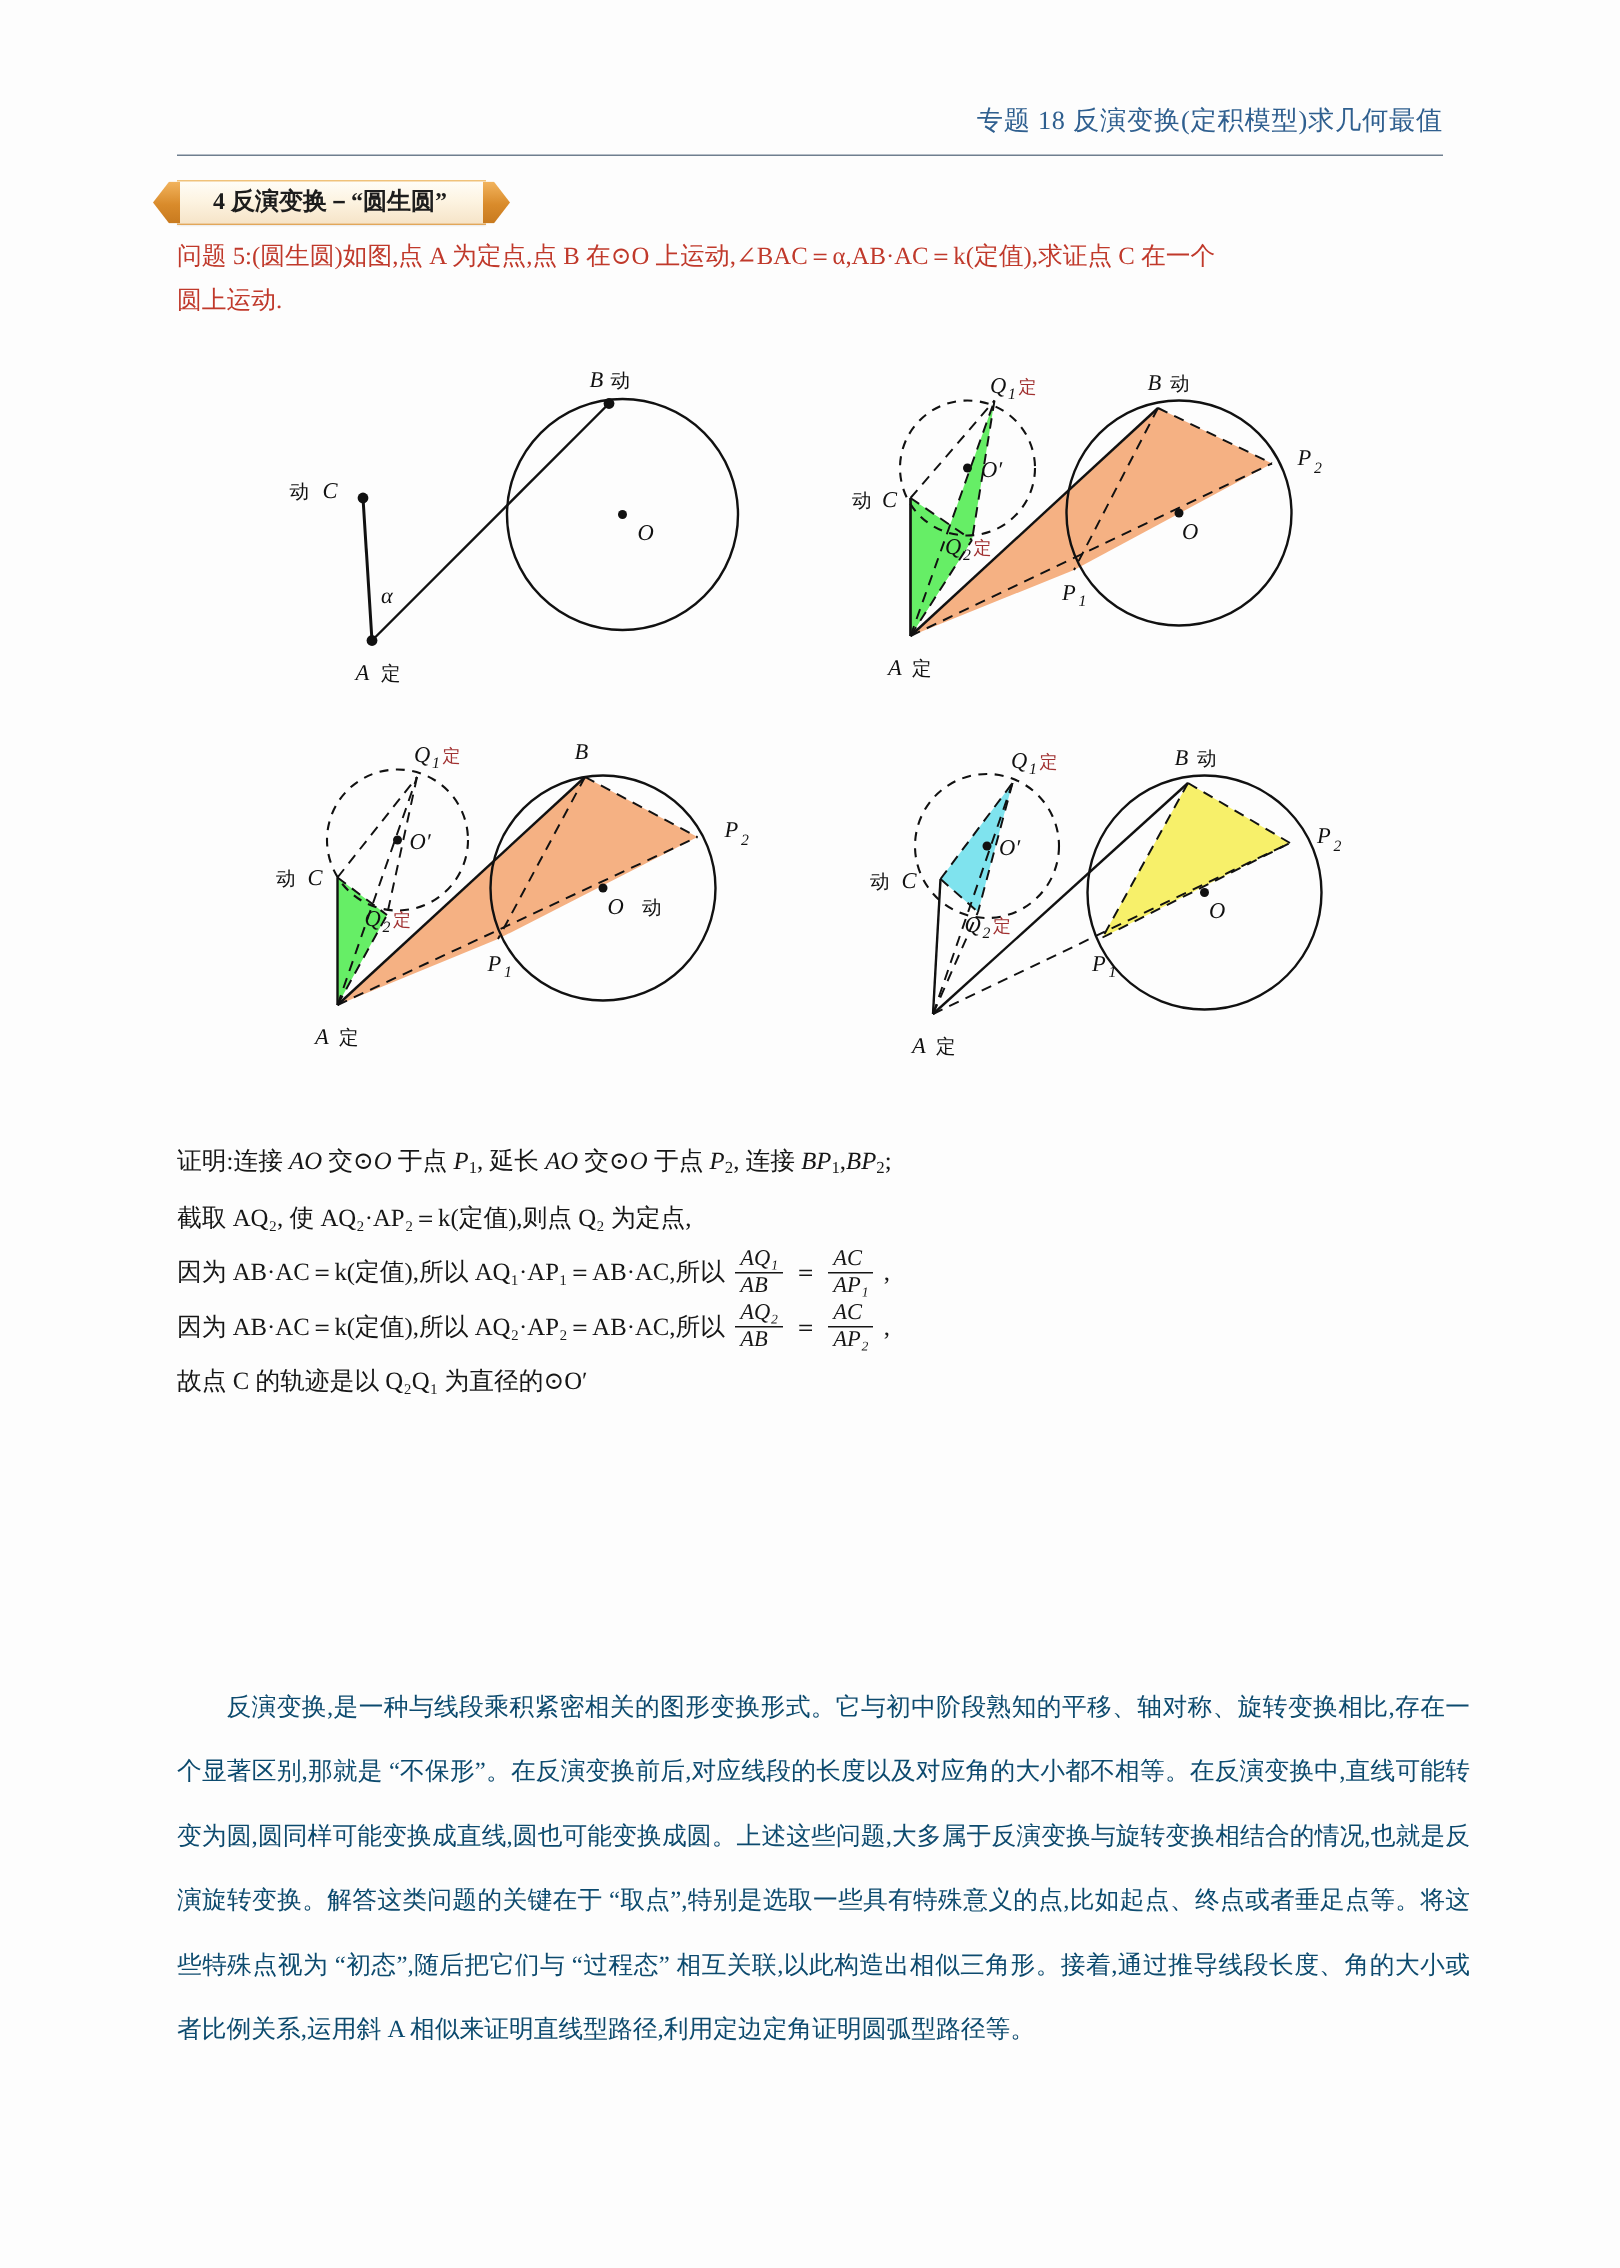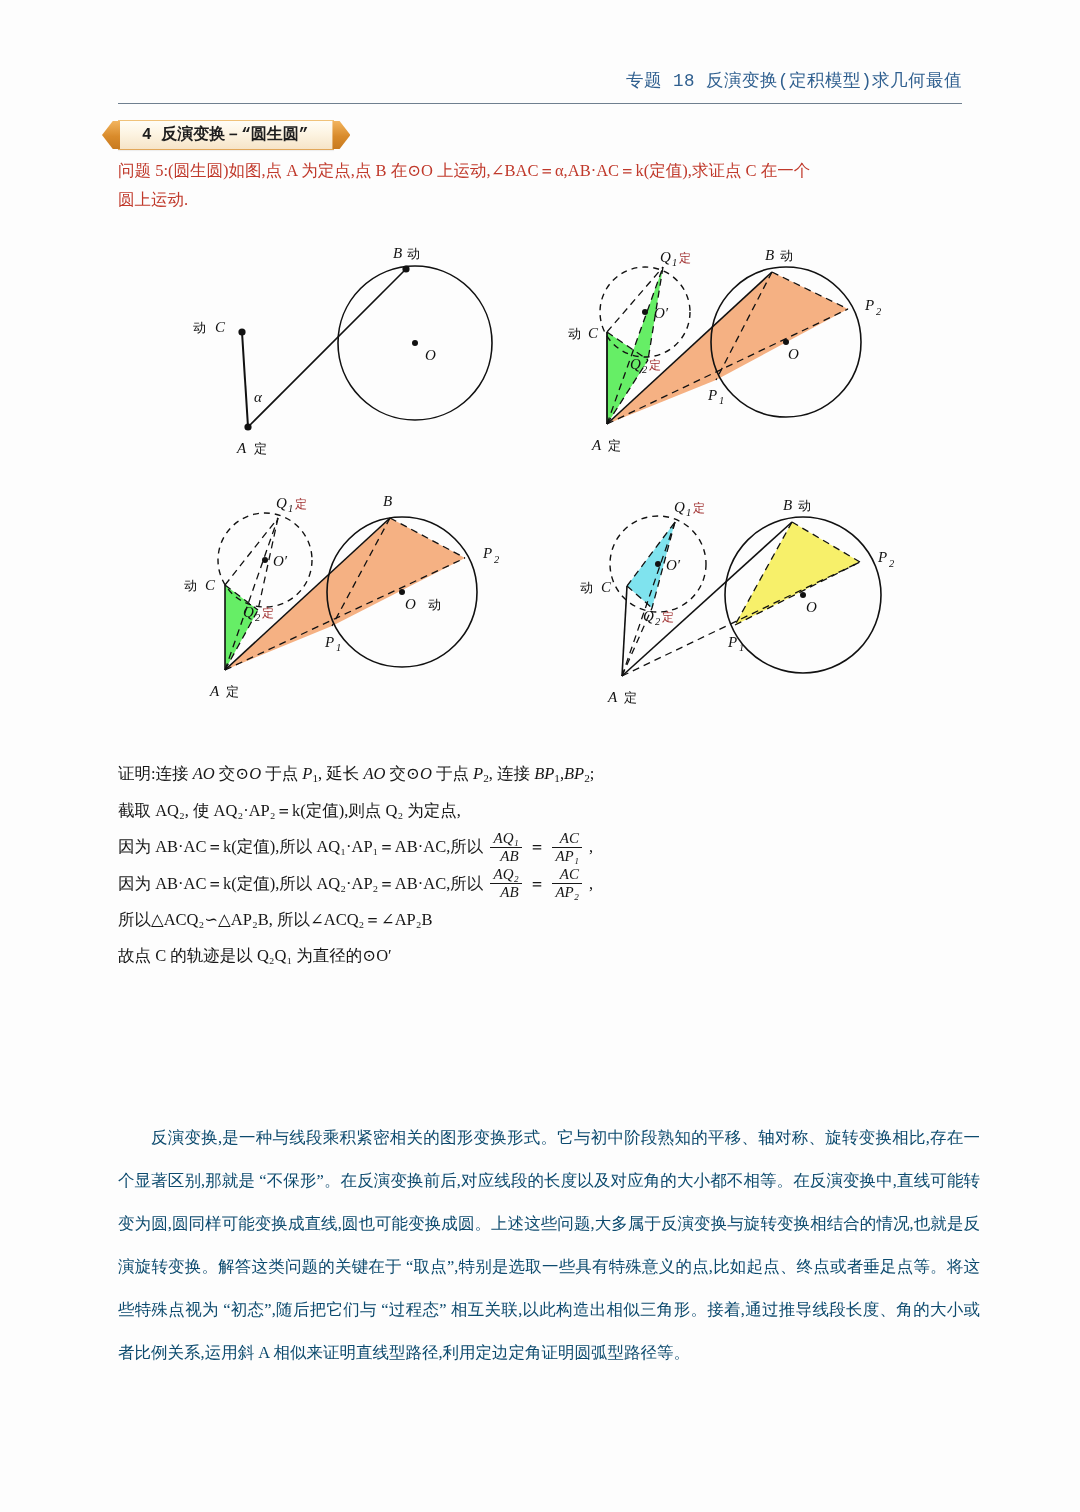--- a/index.html
+++ b/index.html
@@ -23,42 +23,41 @@
 
   
   .page-header {
     position: absolute;
     left: 118px;
     top: 68px;
     width: 844px;
     text-align: right;
   }
   .page-header .hdr-text {
-    font-family: Liberation Mono, monospace;
+    font-family: Liberation Serif, serif;
     font-size: 17.5px;
     color: #2f5f8f;
     letter-spacing: 0.5px;
     white-space: nowrap;
   }
   .header-rule {
     position: absolute;
     left: 118px;
     top: 103px;
     width: 844px;
     height: 1px;
     background: #6f7f8f;
   }
 
   
   .banner-wrap {
     position: absolute;
     left: 118px;
     top: 120px;
     height: 28px;
-    font-family: Liberation Mono, monospace;
   }
   .banner {
     position: relative;
     display: inline-block;
     height: 28px;
     line-height: 28px;
     padding: 0 26px 0 24px;
     background: linear-gradient(180deg,#fffdf7 0%,#fdf4e2 45%,#f6e4c8 100%);
     border-top: 1px solid #f0c27a;
     border-bottom: 1px solid #e2a75a;
@@ -125,21 +124,21 @@
     width: 860px;
     font-size: 16.5px;
     line-height: 36px;
     color: #161616;
   }
   .proof .line { white-space: nowrap; }
   .it { font-style: italic; }
   .frac {
     display: inline-block;
     vertical-align: middle;
-    text-align: right;
+    text-align: left;
     font-size: 15px;
     line-height: 1.12;
     margin: 0 3px;
     position: relative;
     top: -1px;
   }
   .frac .num { display:block; padding: 0 3px; }
   .frac .den { display:block; padding: 0 3px; border-top: 1px solid #161616; font-family: Liberation Serif, serif; }
   sub { font-size: 0.68em; vertical-align: baseline; position: relative; top: 0.28em; }
 
@@ -398,21 +397,20 @@
         <span class="den it">AB</span>
       </span>
       <span>＝</span>
       <span class="frac">
         <span class="num it">AC</span>
         <span class="den it">AP₂</span>
       </span>
       <span>,</span>
     </div>
 
-    <div class="line">所以△ACQ₂∽△AP₂B, 所以∠ACQ₂＝∠AP₂B</div>
     <div class="line">故点 C 的轨迹是以 Q₂Q₁ 为直径的⊙O′</div>
   </div>
 
   <div class="essay">
     <p>反演变换,是一种与线段乘积紧密相关的图形变换形式。它与初中阶段熟知的平移、轴对称、旋转变换相比,存在一个显著区别,那就是 “不保形”。在反演变换前后,对应线段的长度以及对应角的大小都不相等。在反演变换中,直线可能转变为圆,圆同样可能变换成直线,圆也可能变换成圆。上述这些问题,大多属于反演变换与旋转变换相结合的情况,也就是反演旋转变换。解答这类问题的关键在于 “取点”,特别是选取一些具有特殊意义的点,比如起点、终点或者垂足点等。将这些特殊点视为 “初态”,随后把它们与 “过程态” 相互关联,以此构造出相似三角形。接着,通过推导线段长度、角的大小或者比例关系,运用斜 A 相似来证明直线型路径,利用定边定角证明圆弧型路径等。</p>
   </div>
 
 </div>
 
 </body></html>

